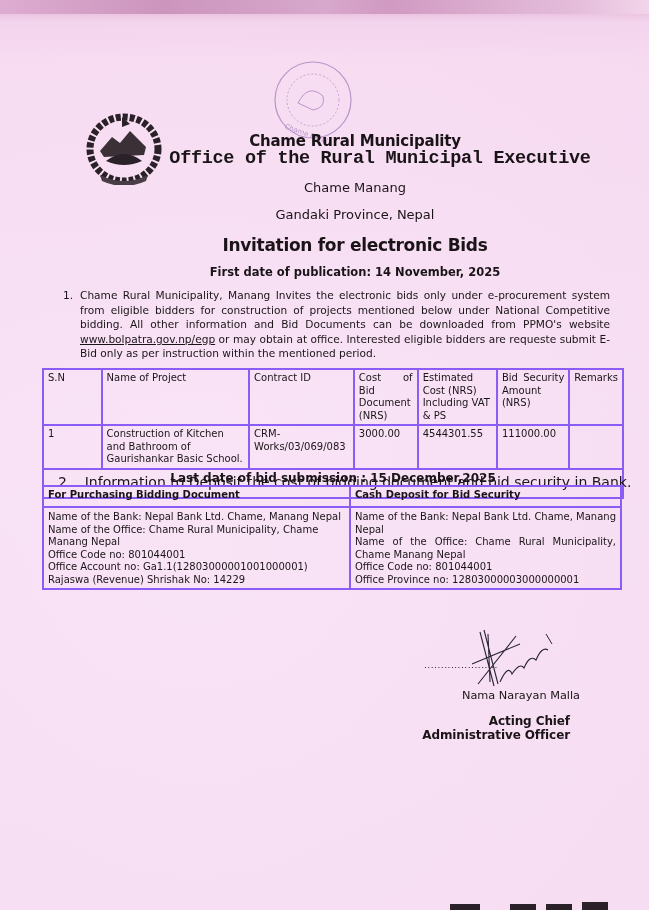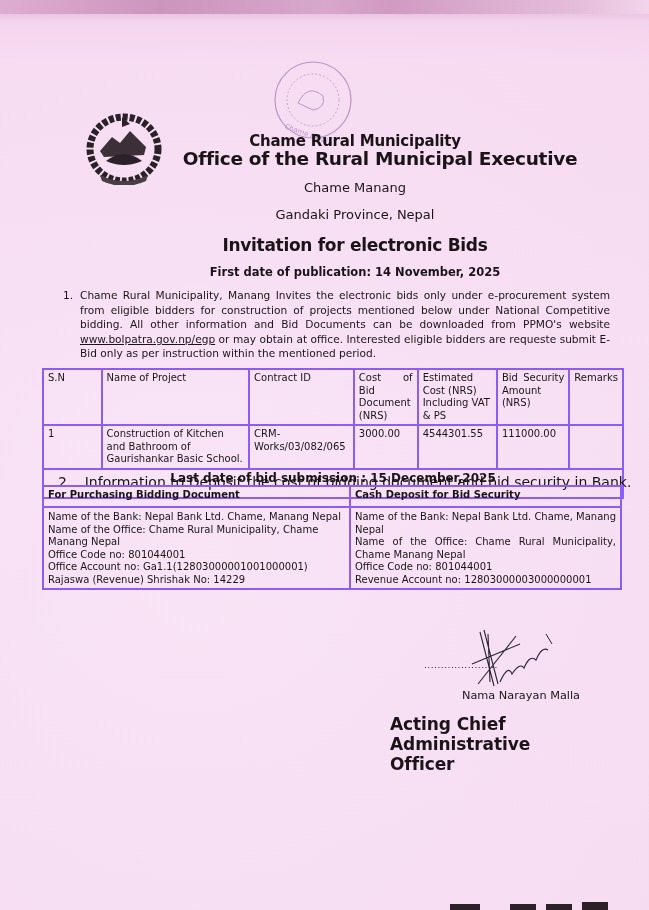--- a/index.html
+++ b/index.html
@@ -15,21 +15,21 @@
     pointer-events: none;
   }
   .topband {
     position: absolute; left: 0; top: 0; width: 649px; height: 14px;
     background: linear-gradient(90deg, #d9a6cc, #c48ab4 25%, #d2a0c6 50%, #c98fb9 60%, #e2bcd9 90%, #f3d9ec);
   }
   .abs { position: absolute; }
   .logo { left: 86px; top: 111px; width: 76px; height: 74px; }
   .stamp { left: 268px; top: 58px; width: 90px; height: 90px; opacity: 0.55; }
   .t1 { top: 132px; font-size: 15px; font-weight: bold; left: 160px; width: 390px; text-align:center; letter-spacing: -0.2px; }
-  .t2 { top: 148px; font-size: 18.5px; font-weight: bold; left: 150px; width: 460px; text-align:center; letter-spacing: -0.3px; }
+  .t2 { top: 148px; font-size: 18.5px; font-weight: bold; left: 150px; width: 460px; text-align:center; letter-spacing: -0.3px; font-family: Liberation Mono, monospace; }
   .t3 { top: 180px; font-size: 13px; left: 160px; width: 390px; text-align:center; }
   .t4 { top: 207px; font-size: 13px; left: 160px; width: 390px; text-align:center; }
   .t5 { top: 235px; font-size: 17px; font-weight: bold; left: 160px; width: 390px; text-align:center; letter-spacing: -0.3px; }
   .t6 { top: 265px; font-size: 11.5px; font-weight: bold; left: 160px; width: 390px; text-align:center; }
   .para {
     left: 80px; top: 288px; width: 530px; font-size: 10.6px; line-height: 14.6px; text-align: justify;
   }
   .para .num { position: absolute; left: -17px; top: 0; }
   .para a { color: #1a1418; text-decoration: underline; }
   table { border-collapse: collapse; font-size: 10px; }
@@ -39,21 +39,21 @@
   .tbl1 .row td { height: 31px; }
   .tbl1 .foot td { height: 23px; text-align: center; font-weight: bold; font-size: 12px; }
   .sec2 { left: 58px; top: 474px; font-size: 14px; }
   .tbl2 { left: 42px; top: 485px; width: 580px; }
   .tbl2 .hdr2 td { font-weight: bold; height: 15px; }
   .tbl2 .body2 td { height: 70px; padding-top: 3px; }
   .tbl2 .j { text-align: justify; }
   .sig { left: 450px; top: 624px; width: 110px; height: 70px; }
   .dots { left: 424px; top: 660px; font-size: 9px; letter-spacing: 0.5px; }
   .signame { left: 420px; top: 689px; font-size: 11.3px; width: 160px; text-align: right; }
-  .sigtitle { left: 390px; top: 714px; font-size: 17px; width: 180px; text-align: left; font-weight: bold; letter-spacing: -0.1px; }
+  .sigtitle { left: 390px; top: 714px; font-size: 12px; width: 180px; text-align: right; font-weight: bold; letter-spacing: -0.1px; }
   .bottom-marks { left: 450px; top: 898px; width: 190px; height: 14px; }
 </style>
 </head>
 <body>
 
 <div class="topband"></div>
 <div class="paper-shade"></div>
 
 <svg class="abs logo" viewBox="0 0 76 74">
   <ellipse cx="38" cy="38" rx="34" ry="32" fill="none" stroke="#2a2228" stroke-width="7" stroke-dasharray="5 2"></ellipse>
@@ -98,21 +98,21 @@
     <td>Name of Project</td>
     <td>Contract ID</td>
     <td style="text-align:justify">Cost of Bid Document (NRS)</td>
     <td>Estimated Cost (NRS) Including VAT &amp; PS</td>
     <td style="text-align:justify">Bid Security Amount (NRS)</td>
     <td>Remarks</td>
   </tr>
   <tr class="row">
     <td>1</td>
     <td>Construction of Kitchen and Bathroom of Gaurishankar Basic School.</td>
-    <td>CRM-Works/03/082/065</td>
+    <td>CRM-Works/03/069/083</td>
     <td>3000.00</td>
     <td>4544301.55</td>
     <td>111000.00</td>
     <td></td>
   </tr>
   <tr class="foot">
     <td colspan="7">Last date of bid submission : 15 December,2025</td>
   </tr>
 </tbody>
   </table>
@@ -137,21 +137,21 @@
       <div>Name of the Bank: Nepal Bank Ltd. Chame, Manang Nepal</div>
       <div>Name of the Office: Chame Rural Municipality, Chame Manang Nepal</div>
       <div>Office Code no: 801044001</div>
       <div>Office Account no: Ga1.1(12803000001001000001)</div>
       <div>Rajaswa (Revenue) Shrishak No: 14229</div>
     </td>
     <td class="j">
       <div>Name of the Bank: Nepal Bank Ltd. Chame, Manang Nepal</div>
       <div>Name of the Office: Chame Rural Municipality, Chame Manang Nepal</div>
       <div>Office Code no: 801044001</div>
-      <div>Revenue Account no: 12803000003000000001</div>
+      <div>Office Province no: 12803000003000000001</div>
     </td>
   </tr>
 </tbody>
   </table>
 
 <svg class="abs sig" viewBox="0 0 110 70">
   <path d="M30 8 L44 62 M34 6 L48 60 M38 10 L40 58 M22 40 L70 20 M28 60 L66 12" stroke="#2a2438" stroke-width="1.1" fill="none"></path>
   <path d="M50 58 Q58 40 62 50 Q70 38 74 44 Q80 30 86 36 Q92 22 98 26" stroke="#2a2438" stroke-width="1.1" fill="none"></path>
   <path d="M96 10 L102 20" stroke="#2a2438" stroke-width="1" fill="none"></path>
 </svg>

